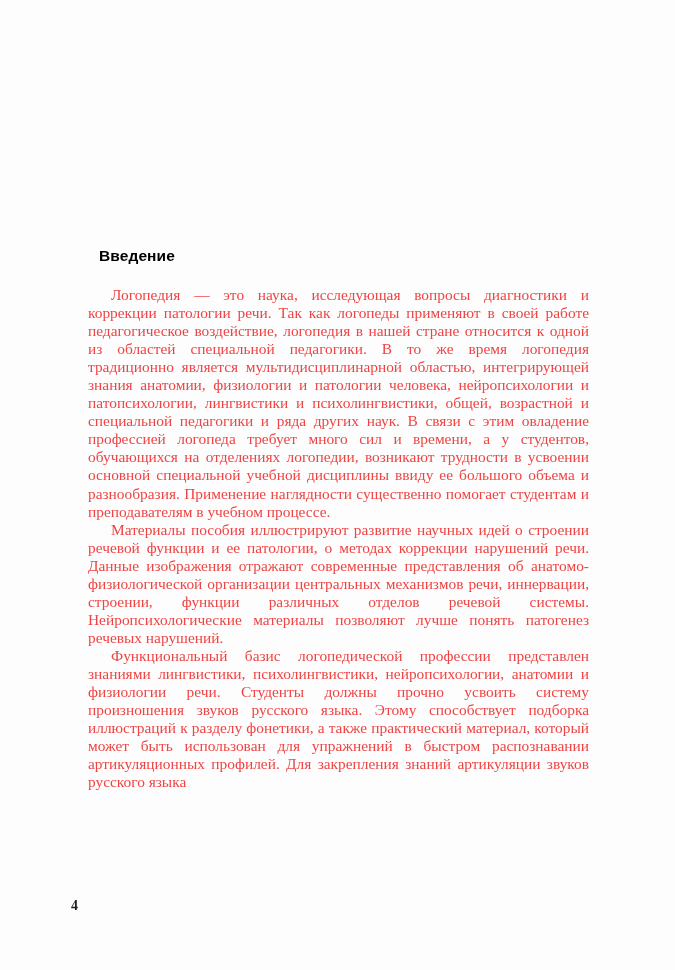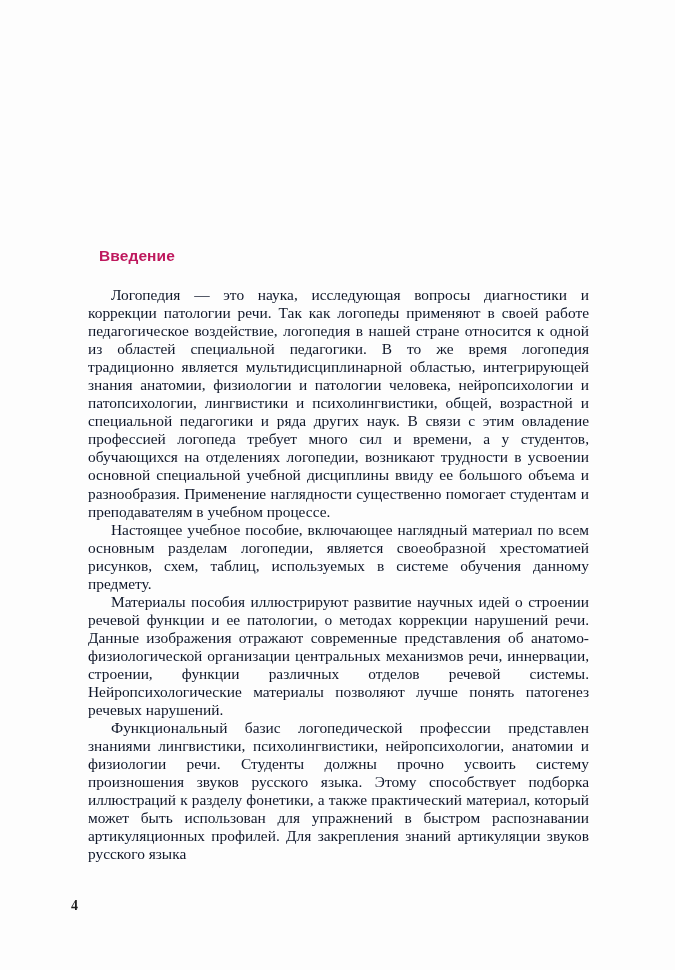--- a/index.html
+++ b/index.html
@@ -34,30 +34,30 @@
     top: 246px;
     width: 501px;
   }
 
   .section-heading {
     font-family: "Liberation Sans", "DejaVu Sans", sans-serif;
     font-weight: bold;
     font-size: 15.5px;
     line-height: 20px;
     letter-spacing: 0.1px;
-    color: #be185d;
+    color: #000000;
     margin: 0 0 20px 11px;
   }
 
   .body-text {
     font-size: 15.4px;
     line-height: 18.05px;
     text-align: justify;
     text-justify: inter-word;
-    color: #0f172a;
+    color: #ef4444;
     hyphens: manual;
   }
 
   .body-text p {
     margin: 0;
     text-indent: 23px;
   }
 
   
   .body-text p:last-child {
@@ -79,21 +79,20 @@
 <body>
 
 <div class="page">
 
   <div class="content">
 
     <h2 class="section-heading">Введение</h2>
 
     <div class="body-text">
       <p>Логопедия — это наука, исследующая вопросы диагностики и коррекции патологии речи. Так как логопеды применяют в своей работе педагогическое воздействие, логопедия в нашей стране относится к одной из областей специальной педагогики. В то же время логопедия традиционно является мультидисциплинарной областью, интегрирующей знания анатомии, физиологии и патологии человека, нейропсихологии и патопсихологии, лингвистики и психолингвистики, общей, возрастной и специальной педагогики и ряда других наук. В связи с этим овладение профессией логопеда требует много сил и времени, а у студентов, обучающихся на отделениях логопедии, возникают трудности в усвоении основной специальной учебной дисциплины ввиду ее большого объема и разнообразия. Применение наглядности существенно помогает студентам и преподавателям в учебном процессе.</p>
-      <p>Настоящее учебное пособие, включающее наглядный материал по всем основным разделам логопедии, является своеобразной хрестоматией рисунков, схем, таблиц, используемых в системе обучения данному предмету.</p>
       <p>Материалы пособия иллюстрируют развитие научных идей о строении речевой функции и ее патологии, о методах коррекции нарушений речи. Данные изображения отражают современные представления об анатомо-физиологической организации центральных механизмов речи, иннервации, строении, функции различных отделов речевой системы. Нейропсихологические материалы позволяют лучше понять патогенез речевых нарушений.</p>
       <p>Функциональный базис логопедической профессии представлен знаниями лингвистики, психолингвистики, нейропсихологии, анатомии и физиологии речи. Студенты должны прочно усвоить систему произношения звуков русского языка. Этому способствует подборка иллюстраций к разделу фонетики, а также практический материал, который может быть использован для упражнений в быстром распознавании артикуляционных профилей. Для закрепления знаний артикуляции звуков русского языка</p>
     </div>
 
   </div>
 
   <div class="page-number">4</div>
 
 </div>
 

